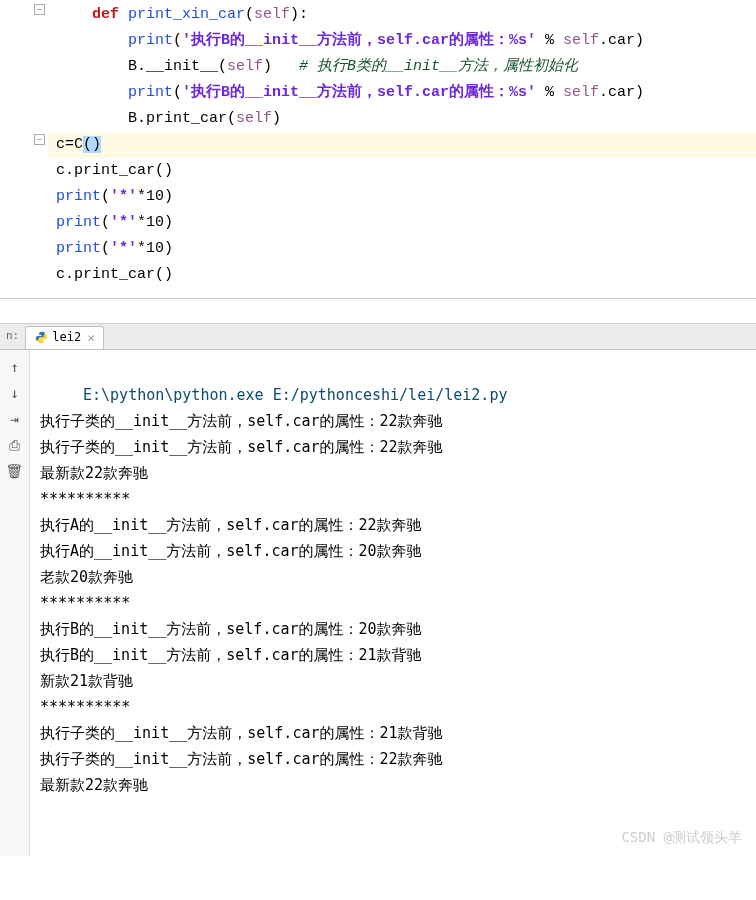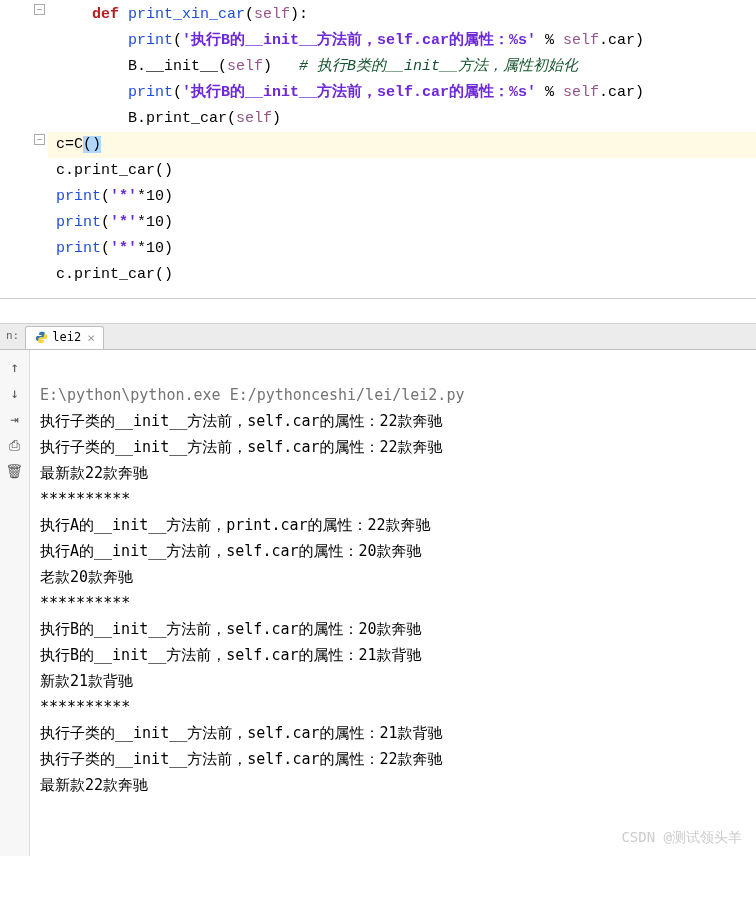--- a/index.html
+++ b/index.html
@@ -19,21 +19,21 @@
 .bottom-panel { background: #fff; margin-top: 24px; border-top: 1px solid #d0d0d0; }
 .tab-bar { background: #ececec; height: 26px; display: flex; align-items: stretch; border-bottom: 1px solid #c0c0c0; }
 .tab-label { font-size: 11px; color: #666; padding: 5px 6px 0 6px; }
 .tab { background: #fff; border: 1px solid #c0c0c0; border-bottom: none; padding: 3px 8px 2px 8px; font-size: 12px; display: flex; gap: 4px; border-radius: 3px 3px 0 0; margin-top: 2px; }
 .py-icon { width: 14px; height: 14px; display: inline-flex; align-items: center; justify-content: center; font-size: 10px; color: #3776ab; }
 .tab-close { color: #999; font-size: 13px; padding-left: 2px; }
 .output-body { display: flex; }
 .tool-col { width: 30px; background: #f7f7f7; border-right: 1px solid #ddd; display: flex; flex-direction: column; align-items: center; gap: 8px; padding-top: 8px; }
 .tool-btn { width: 18px; height: 18px; display: flex; align-items: center; justify-content: center; color: #555; font-size: 14px; cursor: pointer; }
 .output-text { flex: 1; padding: 6px 10px; font-family: Consolas, "Microsoft YaHei", monospace; font-size: 15px; line-height: 26px; white-space: pre; position: relative; }
-.cmd-line { color: #737373; }
+.cmd-line { color: #0c4a6e; margin-left: 43px; }
 .watermark { position: absolute; right: 14px; bottom: 6px; color: #ccc; font-size: 14px; }
 </style>
 </head>
 <body>
 
 <div class="editor">
   <div class="gutter">
     <div class="fold-marker" style="top:4px">−</div>
     <div class="fold-marker" style="top:134px">−</div>
   </div>
@@ -73,21 +73,21 @@
       <div class="tool-btn">⇥</div>
       <div class="tool-btn">⎙</div>
       <div class="tool-btn">🗑</div>
     </div>
     <div class="output-text">
 <span class="cmd-line">E:\python\python.exe E:/pythonceshi/lei/lei2.py</span>
 <span>执行子类的__init__方法前，self.car的属性：22款奔驰</span>
 <span>执行子类的__init__方法前，self.car的属性：22款奔驰</span>
 <span>最新款22款奔驰</span>
 <span>**********</span>
-<span>执行A的__init__方法前，print.car的属性：22款奔驰</span>
+<span>执行A的__init__方法前，self.car的属性：22款奔驰</span>
 <span>执行A的__init__方法前，self.car的属性：20款奔驰</span>
 <span>老款20款奔驰</span>
 <span>**********</span>
 <span>执行B的__init__方法前，self.car的属性：20款奔驰</span>
 <span>执行B的__init__方法前，self.car的属性：21款背驰</span>
 <span>新款21款背驰</span>
 <span>**********</span>
 <span>执行子类的__init__方法前，self.car的属性：21款背驰</span>
 <span>执行子类的__init__方法前，self.car的属性：22款奔驰</span>
 <span>最新款22款奔驰</span>

